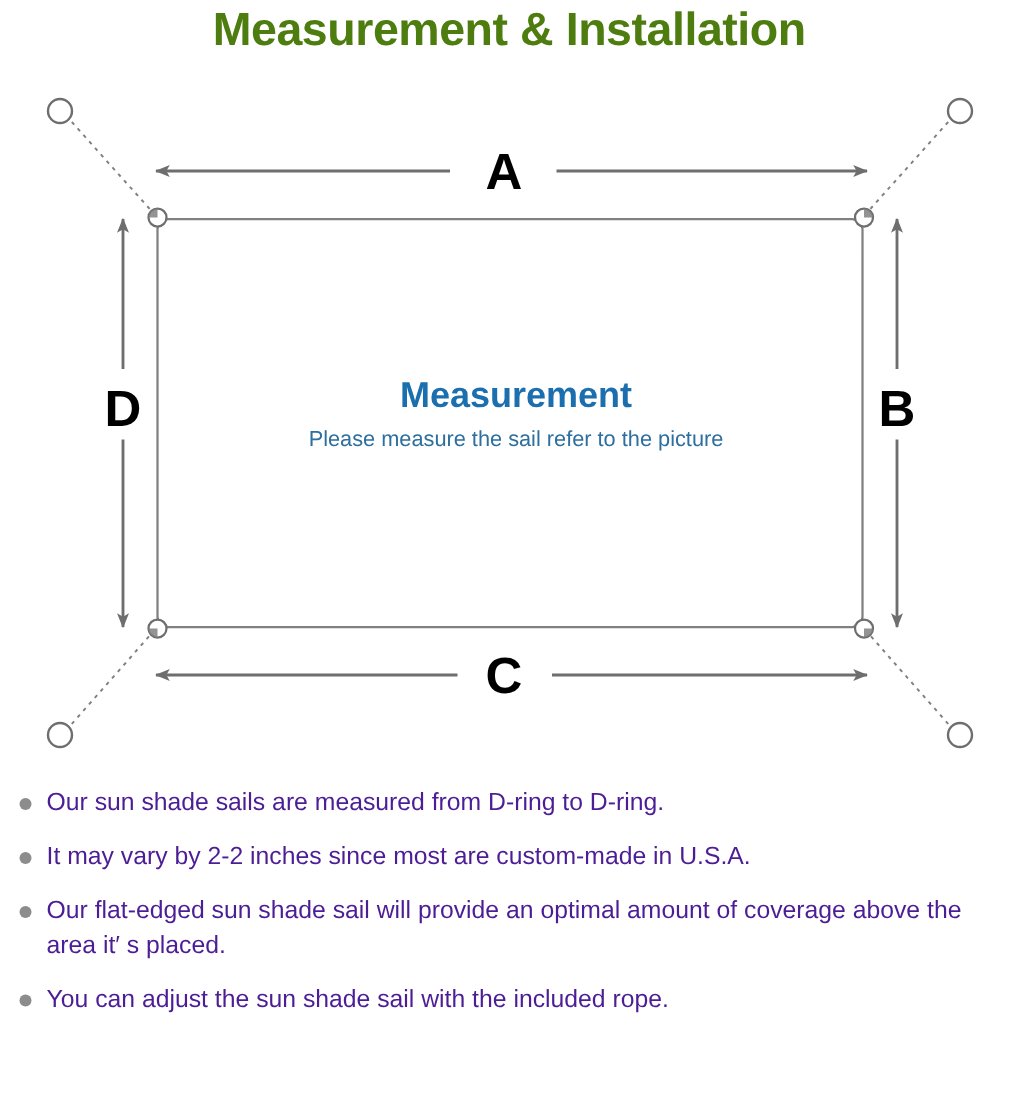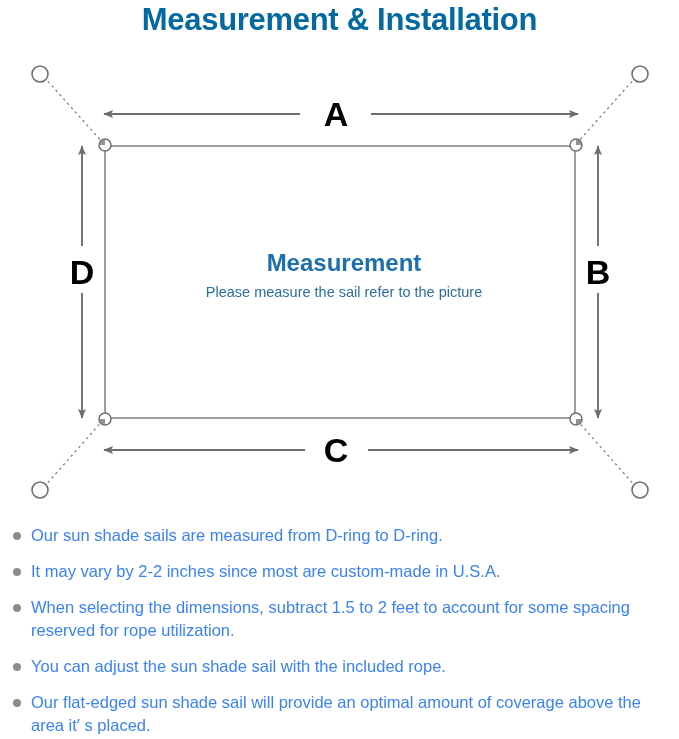--- a/index.html
+++ b/index.html
@@ -17,21 +17,21 @@
 
   
   #page-title {
     position: absolute;
     top: 0px;
     left: 0;
     width: 679px;
     text-align: center;
     font-size: 31px;
     font-weight: bold;
-    color: #0369a1;
+    color: #4d7c0f;
     letter-spacing: -0.3px;
     line-height: 40px;
     font-family: "Liberation Sans", sans-serif;
   }
 
   
   #diagram {
     position: absolute;
     top: 50px;
     left: 0;
@@ -83,21 +83,21 @@
     border-radius: 50%;
     background: #8c8c8c;
     margin-top: 8px;
     margin-right: 10px;
   }
   .note-text {
     flex: 1 1 auto;
     font-family: "Liberation Sans", sans-serif;
     font-size: 16.5px;
     line-height: 23px;
-    color: #3b82f6;
+    color: #4c1d95;
   }
 </style>
 </head>
 <body>
 
 <div id="page-title">Measurement &amp; Installation</div>
 
 <div id="diagram">
   <svg width="679" height="470" viewBox="0 0 679 470" xmlns="http://www.w3.org/2000/svg">
     <defs>
@@ -172,23 +172,19 @@
   <div class="note">
     <span class="note-bullet"></span>
     <span class="note-text">Our sun shade sails are measured from D-ring to D-ring.</span>
   </div>
   <div class="note">
     <span class="note-bullet"></span>
     <span class="note-text">It may vary by 2-2 inches since most are custom-made in U.S.A.</span>
   </div>
   <div class="note">
     <span class="note-bullet"></span>
-    <span class="note-text">When selecting the dimensions, subtract 1.5 to 2 feet to account for some spacing reserved for rope utilization.</span>
+    <span class="note-text">Our flat-edged sun shade sail will provide an optimal amount of coverage above the area it′ s placed.</span>
   </div>
   <div class="note">
     <span class="note-bullet"></span>
     <span class="note-text">You can adjust the sun shade sail with the included rope.</span>
   </div>
-  <div class="note">
-    <span class="note-bullet"></span>
-    <span class="note-text">Our flat-edged sun shade sail will provide an optimal amount of coverage above the area it′ s placed.</span>
-  </div>
 </div>
 
 </body></html>

